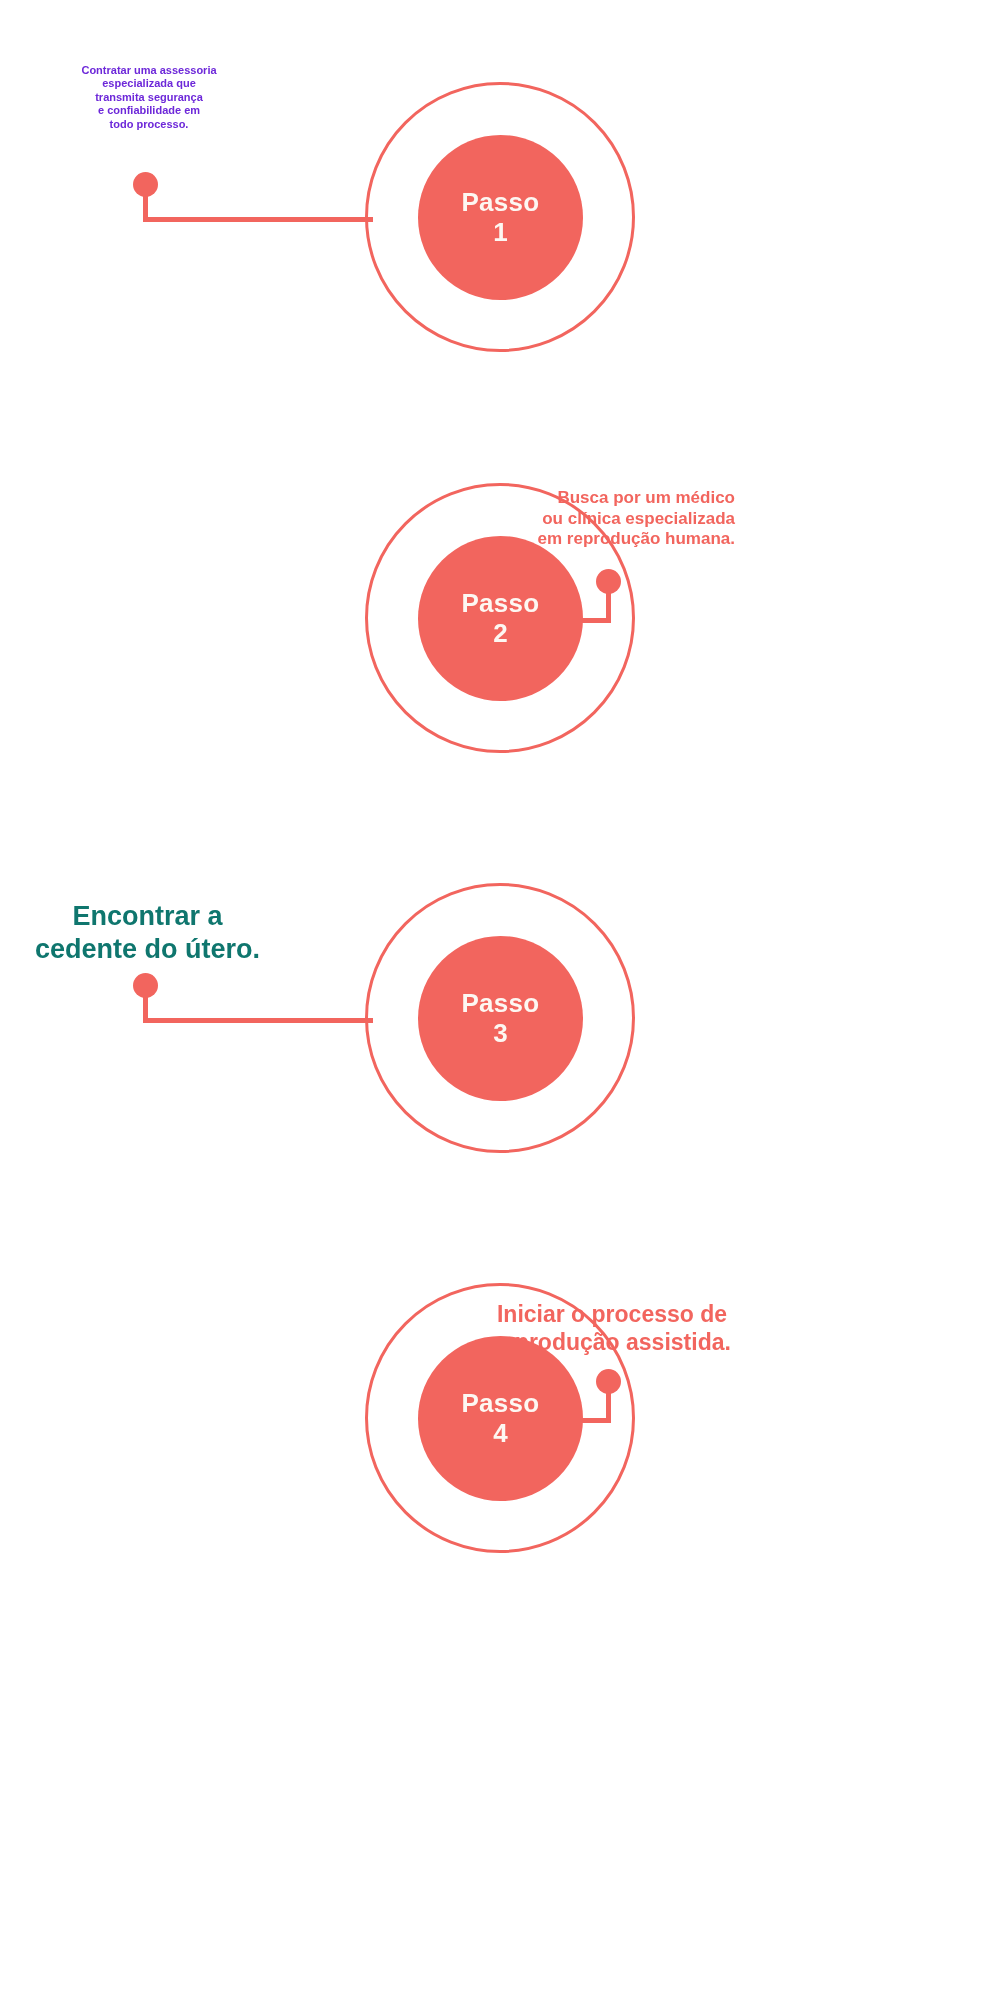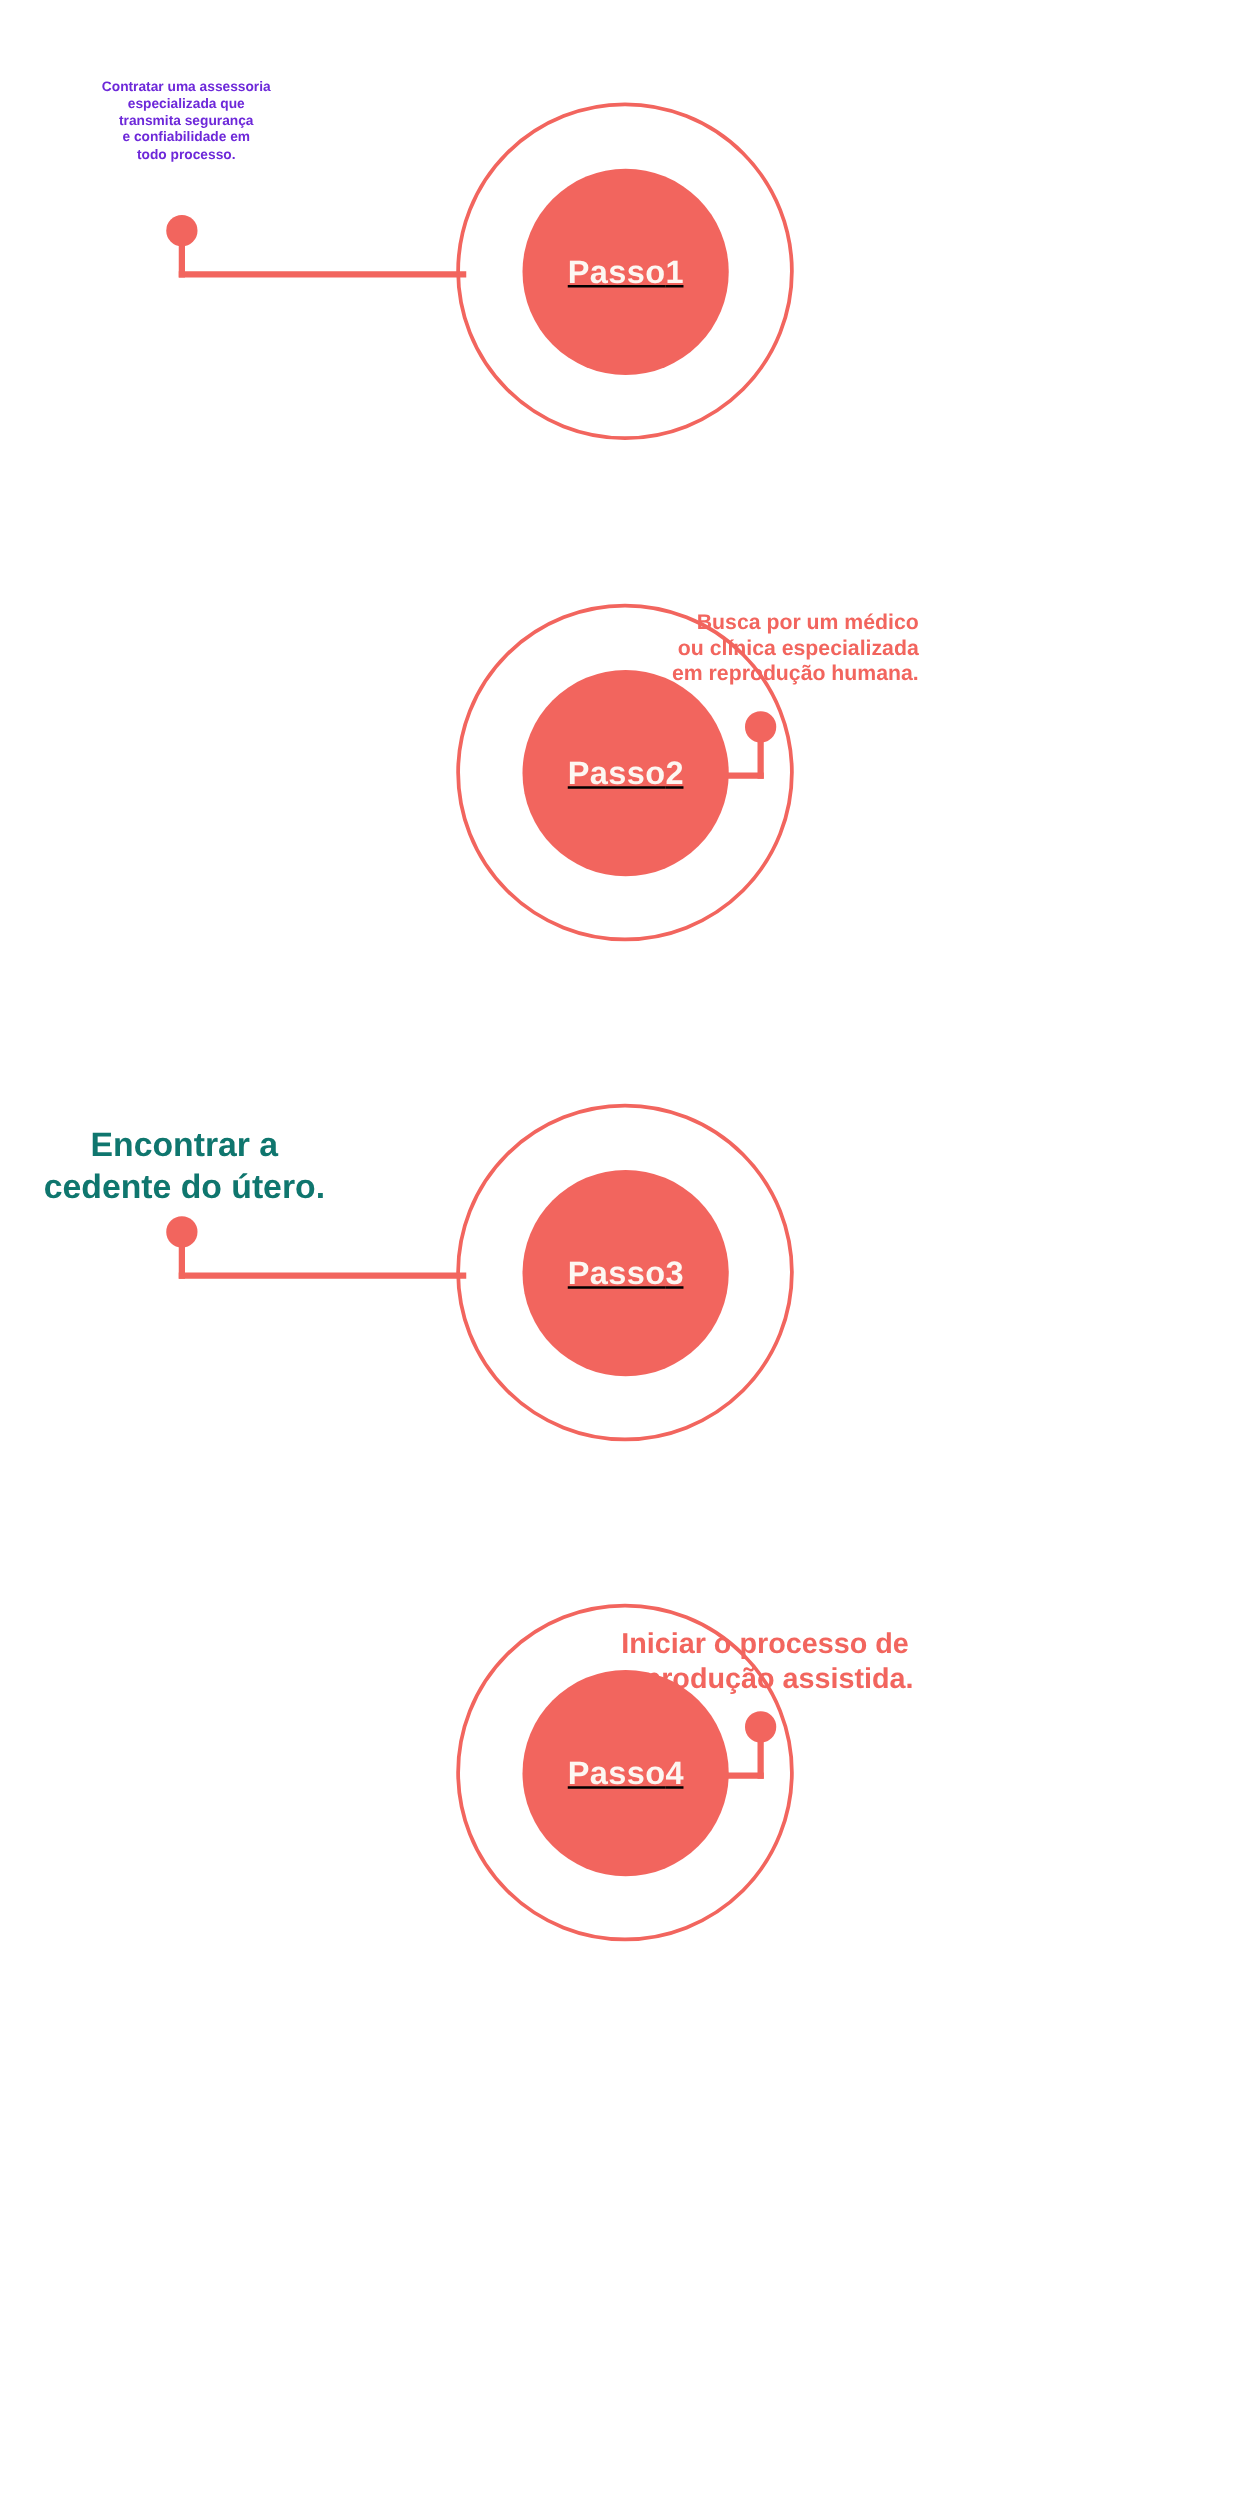--- a/index.html
+++ b/index.html
@@ -34,25 +34,24 @@
   }
   .disc {
     position: absolute;
     width: 165px; height: 165px;
     border-radius: 50%;
     background: var(--coral);
     left: 50%;
     margin-left: -82px;
     top: -82px;
     display: flex;
-    flex-direction: row;
+    flex-direction: column;
     align-items: center;
     justify-content: center;
     z-index: 4;
-    text-decoration: underline;
   }
   .disc .word {
     color: #fdf7f2;
     font-size: 26px;
     font-weight: bold;
     line-height: 1.12;
     letter-spacing: .3px;
   }
   .disc .num {
     color: #fdf7f2;

